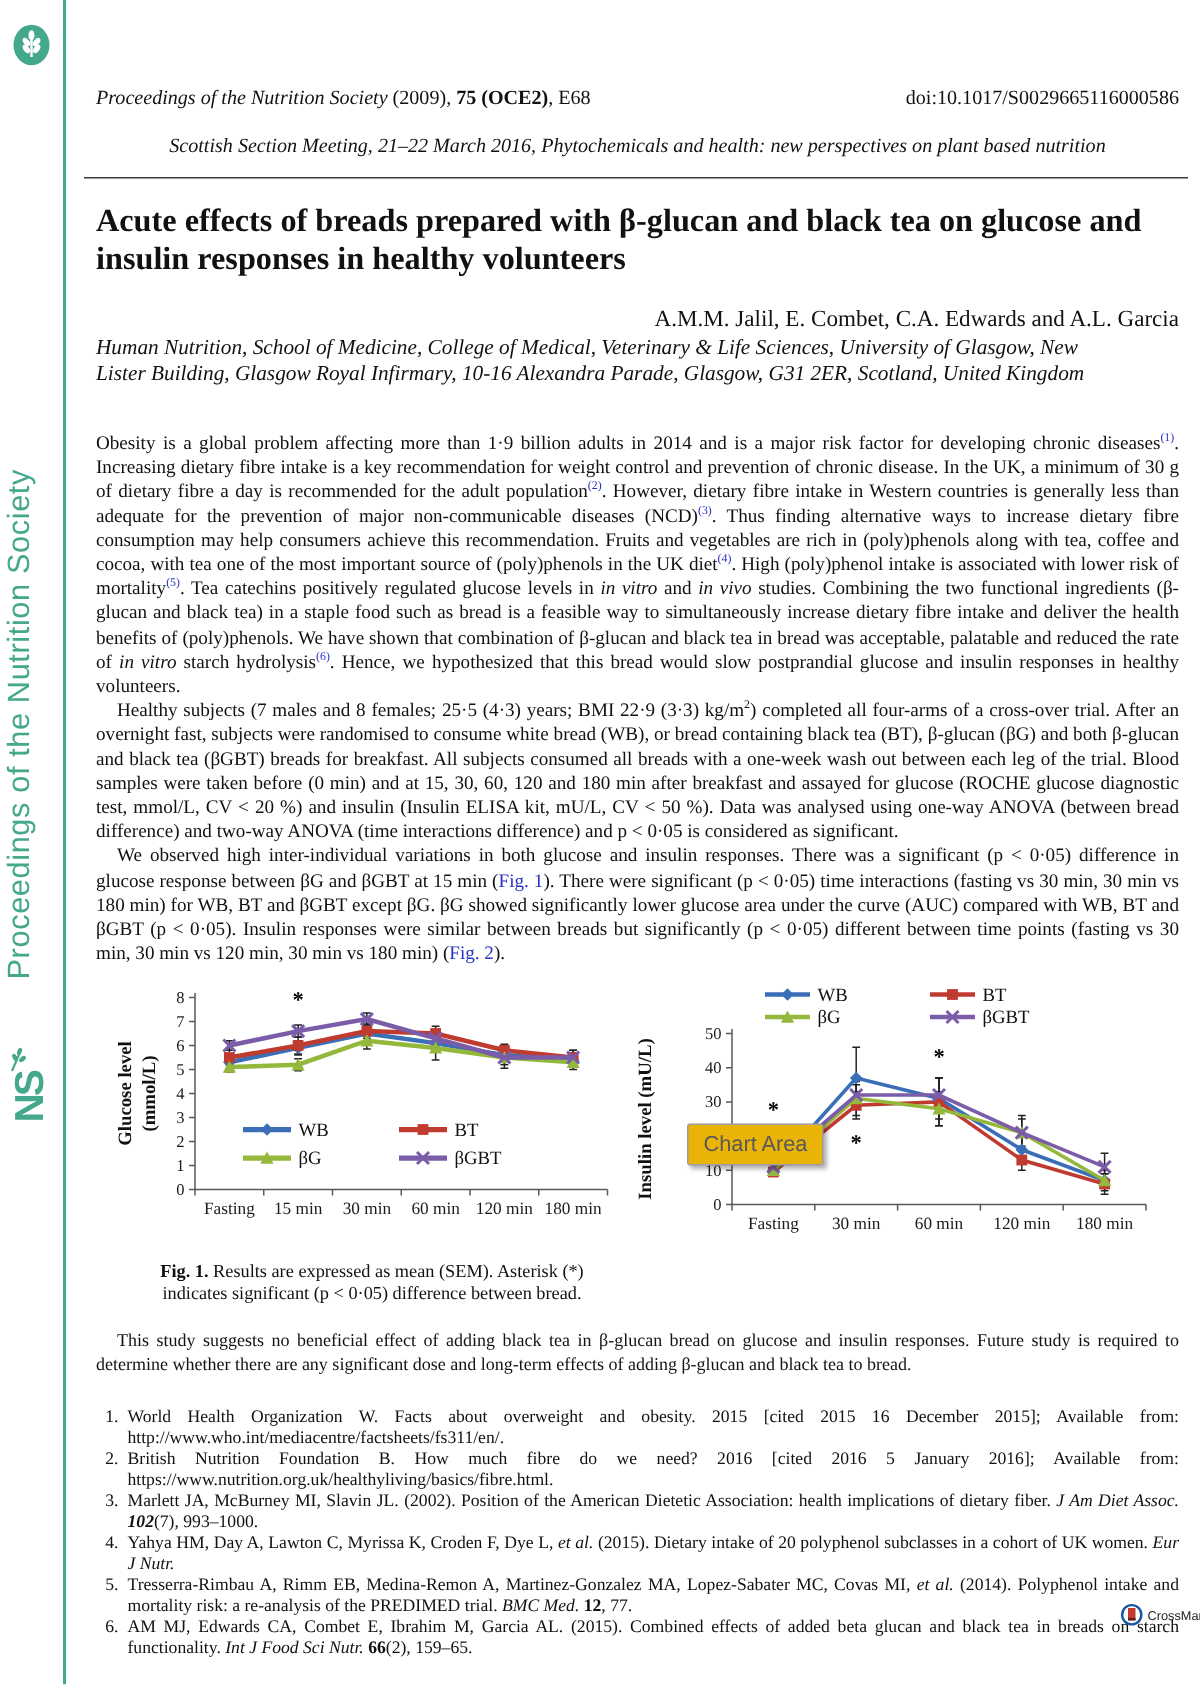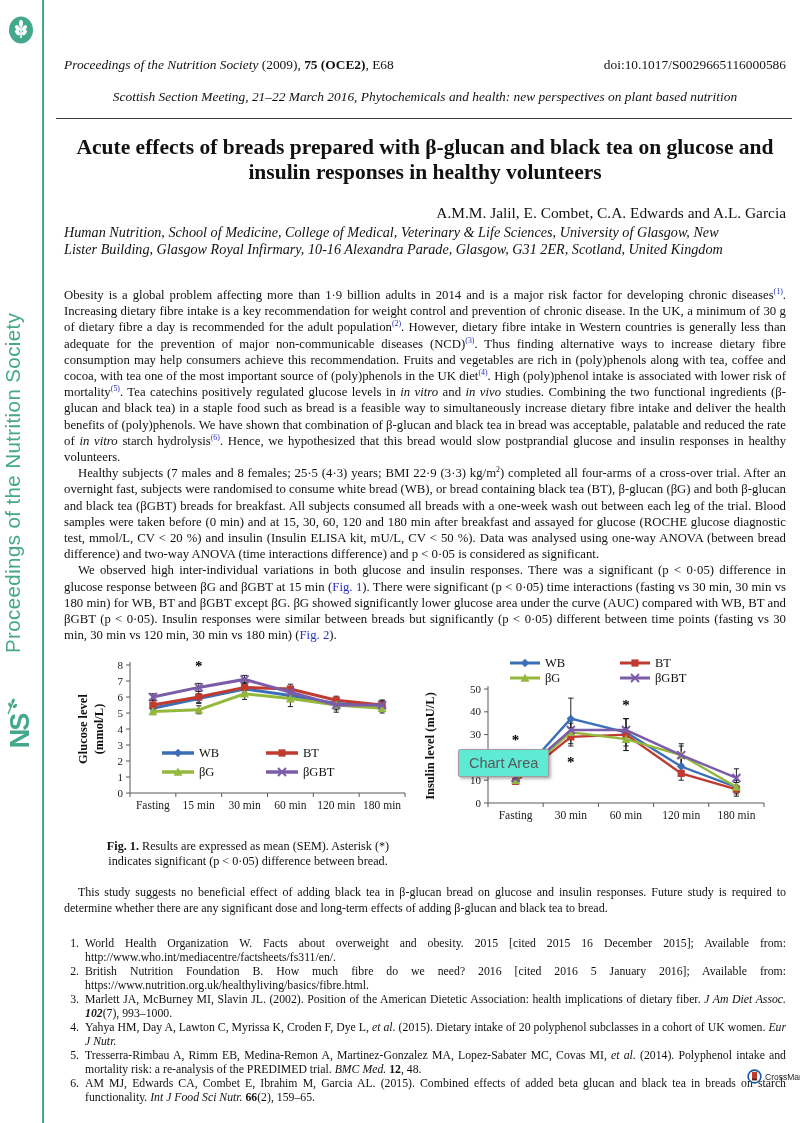--- a/index.html
+++ b/index.html
@@ -14,35 +14,35 @@
               letter-spacing:.4px;text-align:center;}
   .ns-wheat{position:absolute;left:4px;top:697px;}
   .ns-mono{position:absolute;left:-4px;top:716px;width:48px;text-align:center;
            transform:rotate(-90deg);font-family:"Liberation Sans",sans-serif;
            font-weight:bold;font-size:27px;letter-spacing:-2px;color:#44a88c;}
   
   .content{position:absolute;left:64px;top:0;width:722px;}
   .hdr-row{display:flex;justify-content:space-between;margin-top:57px;font-size:13.4px;}
   .meeting{margin-top:16px;text-align:center;font-style:italic;font-size:13.4px;}
   .rule{margin:13px -6px 0 -8px;border-top:1.2px solid #3c3c3c;}
-  .title{margin-top:16px;text-align:center;font-weight:bold;font-size:21.5px;line-height:25px;}
+  .title{margin-top:16px;text-align:left;font-weight:bold;font-size:21.5px;line-height:25px;}
   .authors{margin-top:19px;text-align:right;font-size:15.4px;}
   .affil{margin-top:2px;text-align:left;font-style:italic;font-size:14.2px;line-height:17px;}
   .body-text{margin-top:29px;font-size:12.75px;line-height:16.2px;text-align:justify;}
   .body-text p{margin:0;}
   .body-text p.ind{text-indent:14px;}
   sup{font-size:.62em;line-height:0;}
   .link{color:#2732c4;}
   
   .figs{margin-top:10px;display:flex;align-items:flex-start;}
   .figblock{position:relative;}
   .figblock.f1{width:352px;margin-left:8px;}
   .figblock.f2{width:368px;margin-left:-6px;}
   .caption{margin-top:4px;text-align:center;font-size:12.2px;line-height:14.6px;padding:0 14px;}
-  .chart-area-box{position:absolute;left:40px;top:96px;background:#5eead4;color:#595959;
+  .chart-area-box{position:absolute;left:40px;top:96px;background:#eab308;color:#595959;
       border:1px solid #9e9e9e;border-radius:2px;box-shadow:2px 2px 3px rgba(0,0,0,.3);
       font-family:"Liberation Sans",sans-serif;font-size:14.5px;padding:5px 10px;}
   .concl{margin-top:15px;font-size:12px;line-height:16.2px;text-align:justify;}
   .concl p{margin:0;text-indent:14px;}
   
   .refs{margin-top:21px;font-size:11.75px;line-height:14px;}
   .ref-row{display:grid;grid-template-columns:15px 1fr;column-gap:6px;text-align:justify;}
   .ref-num{text-align:right;}
   
   .crossmark{position:absolute;left:747px;top:1069px;display:flex;align-items:center;gap:3px;
@@ -400,21 +400,21 @@
       <div class="ref-row">
         <span class="ref-num">3.</span>
         <div><span>Marlett JA, McBurney MI, Slavin JL. (2002). Position of the American Dietetic Association: health implications of dietary fiber. </span><span style="font-style: italic;">J Am Diet Assoc.</span><span> </span><span style="font-weight: bold; font-style: italic;">102</span><span>(7), 993–1000.</span></div>
       </div>
       <div class="ref-row">
         <span class="ref-num">4.</span>
         <div><span>Yahya HM, Day A, Lawton C, Myrissa K, Croden F, Dye L, </span><span style="font-style: italic;">et al.</span><span> (2015). Dietary intake of 20 polyphenol subclasses in a cohort of UK women. </span><span style="font-style: italic;">Eur J Nutr.</span></div>
       </div>
       <div class="ref-row">
         <span class="ref-num">5.</span>
-        <div><span>Tresserra-Rimbau A, Rimm EB, Medina-Remon A, Martinez-Gonzalez MA, Lopez-Sabater MC, Covas MI, </span><span style="font-style: italic;">et al.</span><span> (2014). Polyphenol intake and mortality risk: a re-analysis of the PREDIMED trial. </span><span style="font-style: italic;">BMC Med.</span><span> </span><span style="font-weight: bold;">12</span><span>, 48.</span></div>
+        <div><span>Tresserra-Rimbau A, Rimm EB, Medina-Remon A, Martinez-Gonzalez MA, Lopez-Sabater MC, Covas MI, </span><span style="font-style: italic;">et al.</span><span> (2014). Polyphenol intake and mortality risk: a re-analysis of the PREDIMED trial. </span><span style="font-style: italic;">BMC Med.</span><span> </span><span style="font-weight: bold;">12</span><span>, 77.</span></div>
       </div>
       <div class="ref-row">
         <span class="ref-num">6.</span>
         <div><span>AM MJ, Edwards CA, Combet E, Ibrahim M, Garcia AL. (2015). Combined effects of added beta glucan and black tea in breads on starch functionality. </span><span style="font-style: italic;">Int J Food Sci Nutr.</span><span> </span><span style="font-weight: bold;">66</span><span>(2), 159–65.</span></div>
       </div>
     </div>
 </div>
 
 <div class="crossmark">
   <svg width="15" height="15" viewBox="0 0 15 15">

